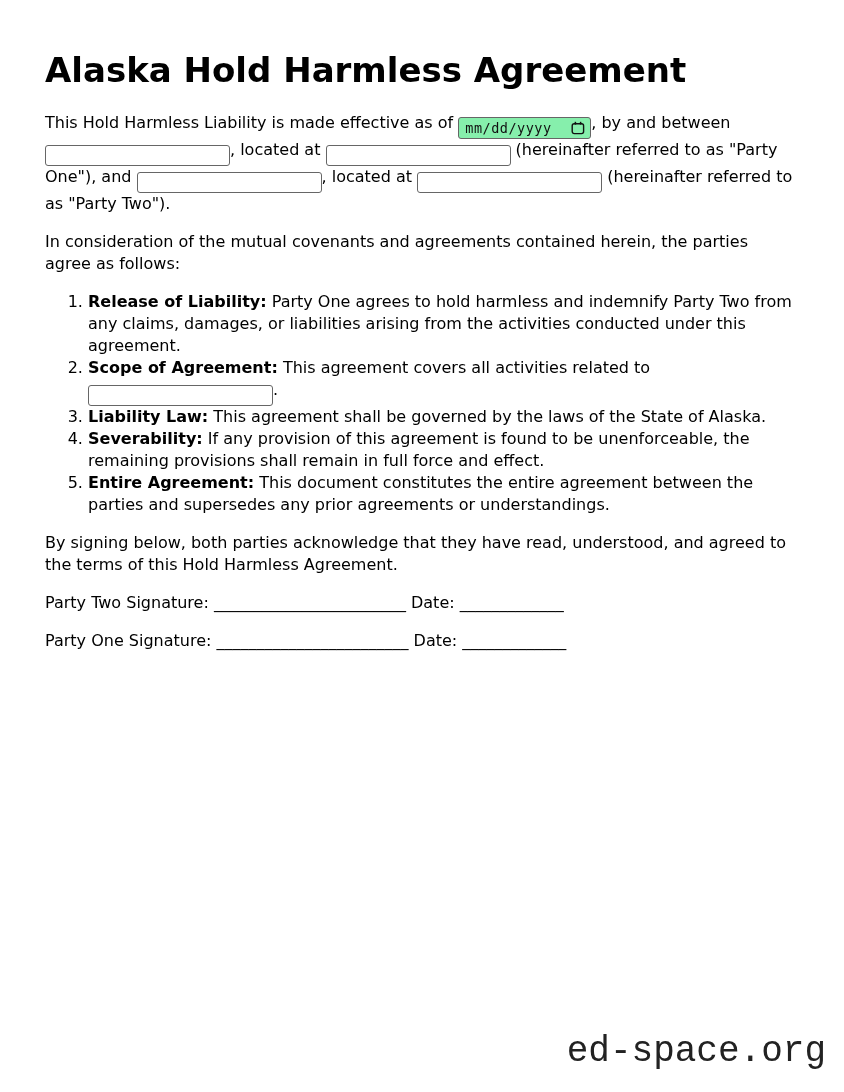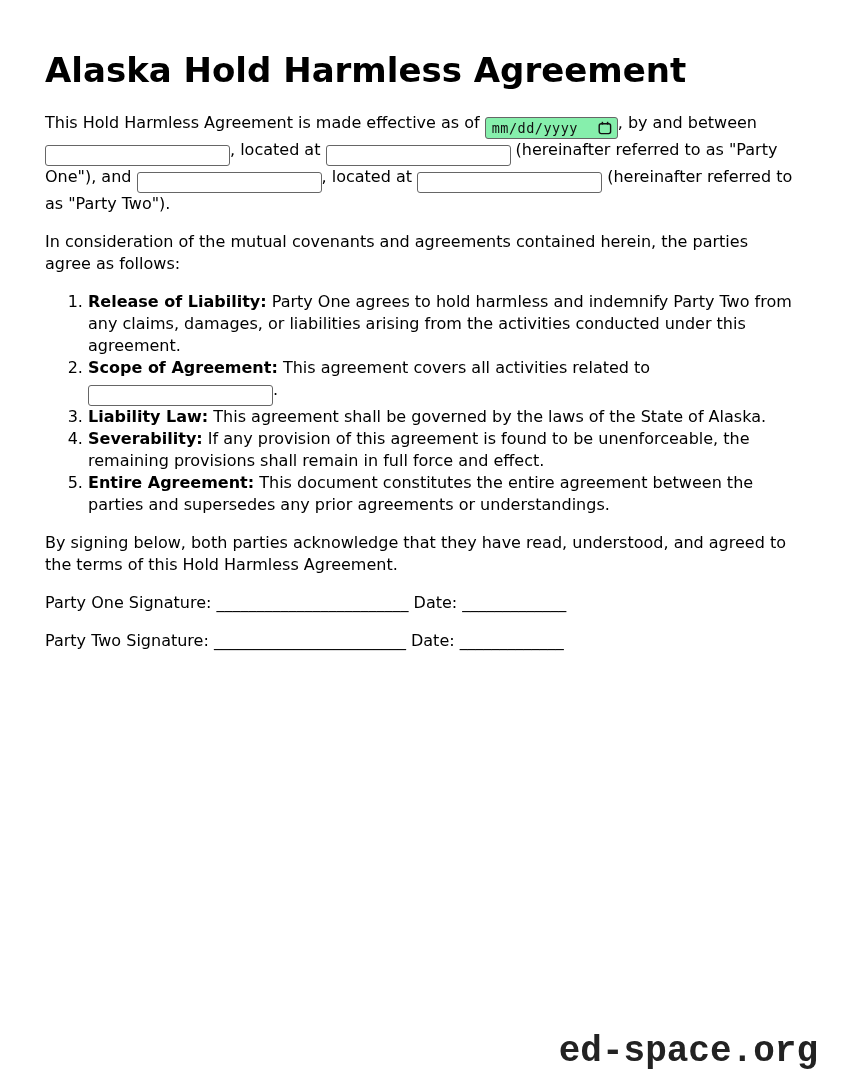--- a/index.html
+++ b/index.html
@@ -55,55 +55,55 @@
     letter-spacing: 0.5px;
     color: #111;
     white-space: nowrap;
   }
   .calendar-icon { flex: 0 0 auto; margin-left: 4px; }
   .nowrap { white-space: nowrap; }
   .sig-row { line-height: 22px; }
   .brand-footer {
     position: absolute;
     top: 1031px;
-    right: 26px;
+    right: 18px;
     font-family: "Liberation Mono", monospace;
     font-size: 36px;
-    font-weight: bold;
+    font-weight: normal;
     color: #222222;
     letter-spacing: 0;
   }
 </style>
 </head>
 <body>
 
 <div class="container">
 
   <h1>Alaska Hold Harmless Agreement</h1>
 
-  <p><span>This Hold Harmless Agreement is made effective as of </span><span class="date-input">
+  <p><span>This Hold Harmless Liability is made effective as of </span><span class="date-input">
         <span class="date-placeholder">mm/dd/yyyy</span>
         <svg class="calendar-icon" width="14" height="14" viewBox="0 0 14 14">
           <rect x="1.2" y="2.8" width="11.4" height="9.8" rx="2" fill="none" stroke="#111" stroke-width="1.4"></rect>
           <line x1="4.4" y1="0.8" x2="4.4" y2="3.6" stroke="#111" stroke-width="1.5"></line>
           <line x1="9.6" y1="0.8" x2="9.6" y2="3.6" stroke="#111" stroke-width="1.5"></line>
         </svg>
       </span><span>, by and between </span><input type="text" class="fill-input" value="" style=""><span>, located at </span><input type="text" class="fill-input" value="" style=""><span> (hereinafter referred to as "Party One"), and </span><input type="text" class="fill-input" value="" style=""><span>, located at </span><input type="text" class="fill-input" value="" style=""><span> (hereinafter referred to as "Party Two").</span></p>
 
   <p>In consideration of the mutual covenants and agreements contained herein, the parties agree as follows:</p>
 
   <ol>
     <li><b>Release of Liability:</b><span> Party One agrees to hold harmless and indemnify Party Two from any claims, damages, or liabilities arising from the activities conducted under this agreement.</span></li>
     <li><b>Scope of Agreement:</b><span> This agreement covers all activities related to </span><span class="nowrap"><input type="text" class="fill-input" value="" style=""><span>.</span></span></li>
     <li><b>Liability Law:</b><span> This agreement shall be governed by the laws of the State of Alaska.</span></li>
     <li><b>Severability:</b><span> If any provision of this agreement is found to be unenforceable, the remaining provisions shall remain in full force and effect.</span></li>
     <li><b>Entire Agreement:</b><span> This document constitutes the entire agreement between the parties and supersedes any prior agreements or understandings.</span></li>
   </ol>
 
   <p>By signing below, both parties acknowledge that they have read, understood, and agreed to the terms of this Hold Harmless Agreement.</p>
 
+  <p class="sig-row"><span>Party Two Signature:</span><span> ________________________</span><span> Date:</span><span> _____________</span></p>
+
   <p class="sig-row"><span>Party One Signature:</span><span> ________________________</span><span> Date:</span><span> _____________</span></p>
-
-  <p class="sig-row"><span>Party Two Signature:</span><span> ________________________</span><span> Date:</span><span> _____________</span></p>
 
 </div>
 
 <div class="brand-footer"><span>ed-space.org</span></div>
 
 </body></html>

